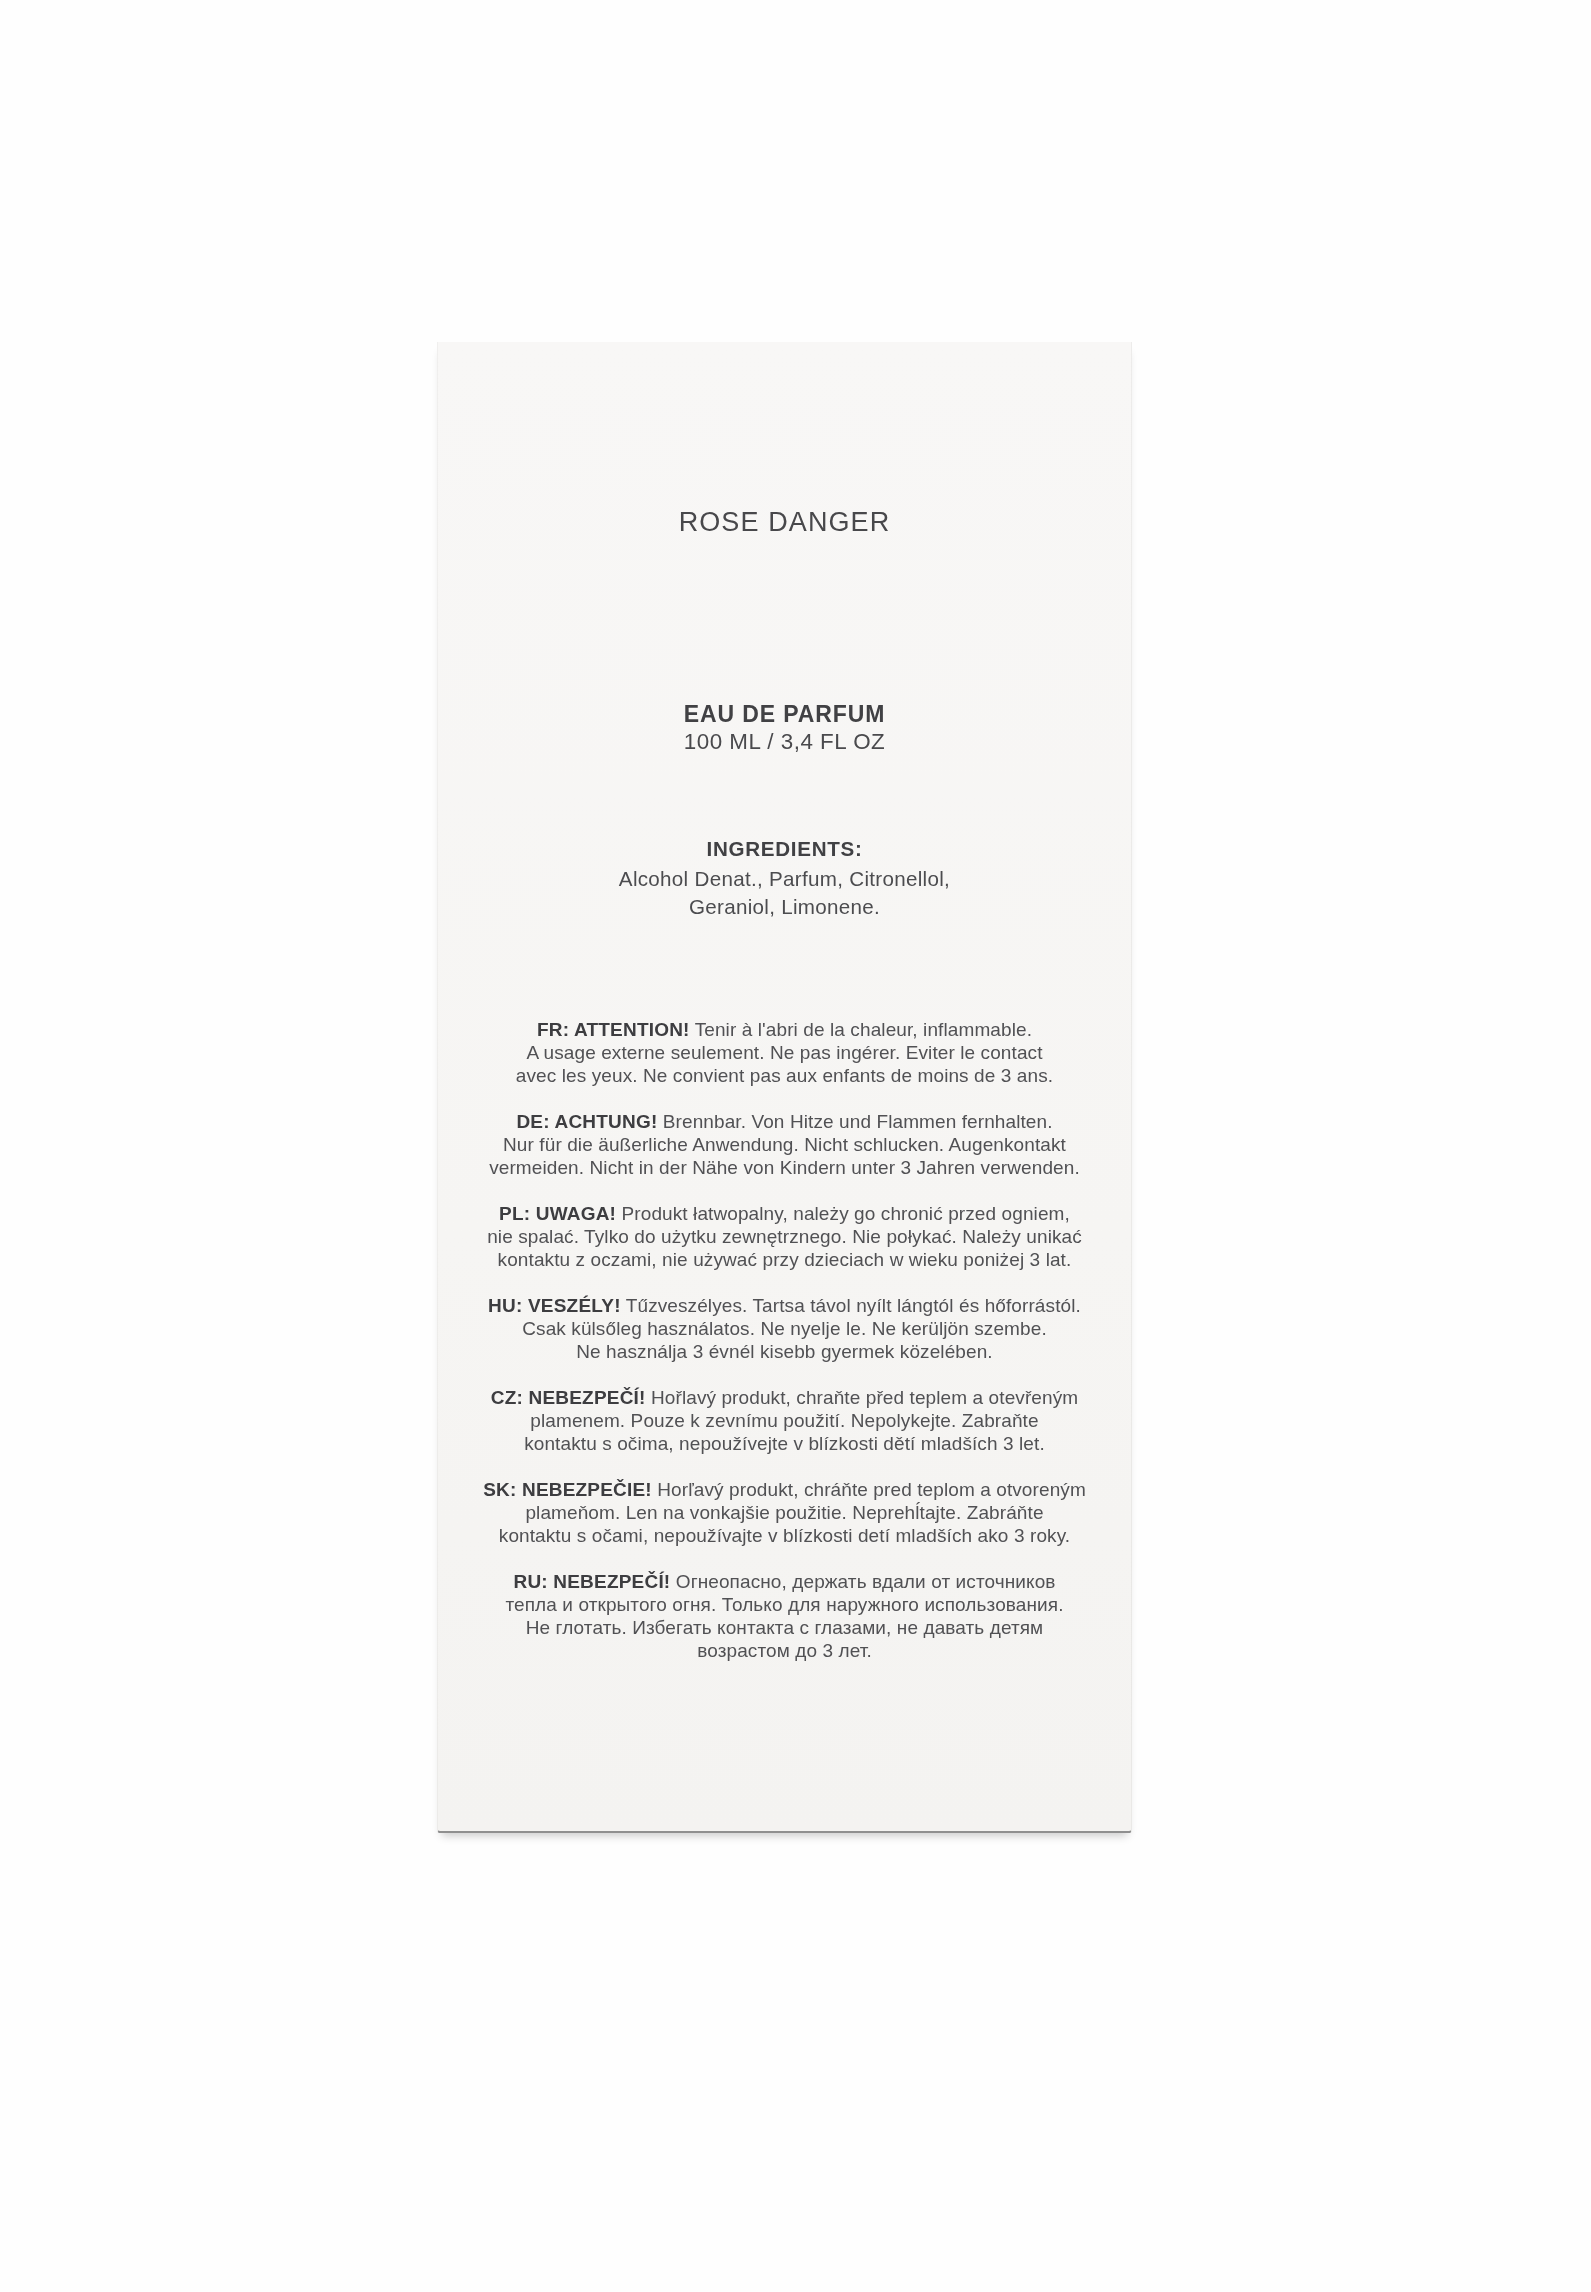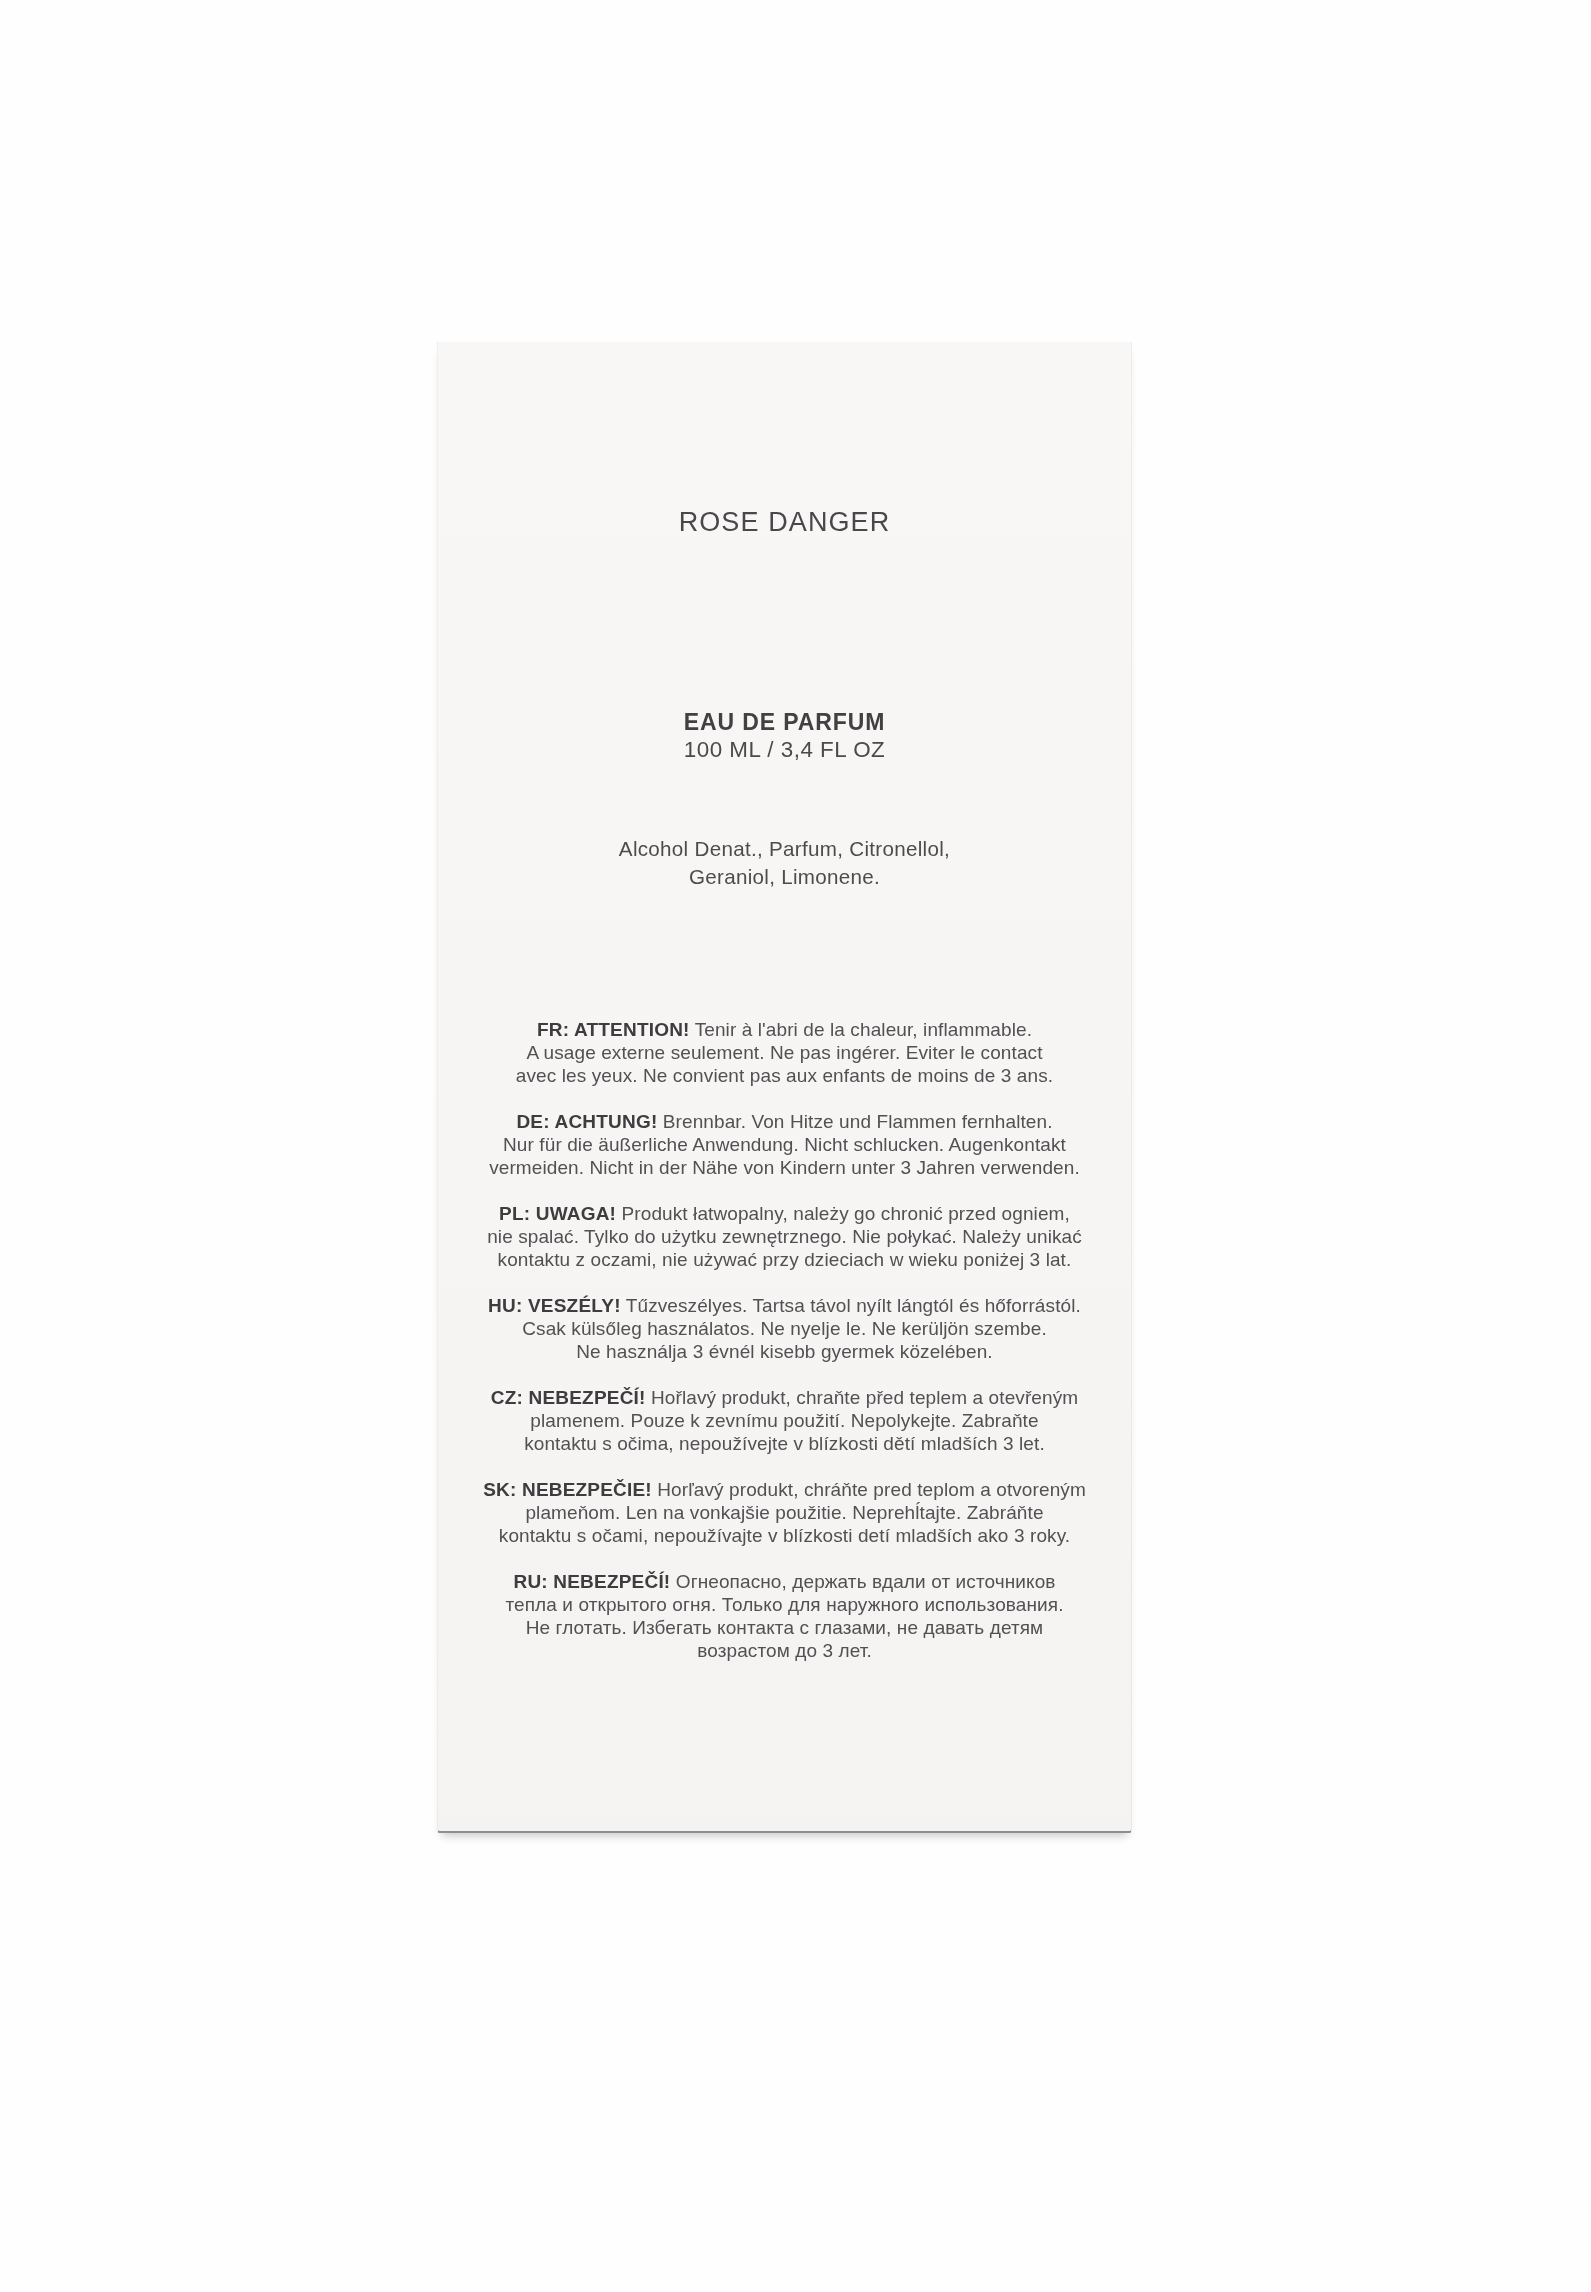--- a/index.html
+++ b/index.html
@@ -44,21 +44,20 @@
     line-height: 1;
   }
   .edp-block {
     position: absolute;
     top: 359px;
     left: 0;
     right: 0;
     text-align: center;
     color: #4a4a4d;
     line-height: 27px;
-    margin-top: 8px;
   }
   .edp-name {
     font-weight: bold;
     font-size: 23px;
     letter-spacing: 0.9px;
     color: #414144;
   }
   .edp-vol {
     font-size: 22.4px;
     letter-spacing: 0.5px;
@@ -111,20 +110,21 @@
   <div class="box-panel">
 
     <div class="product-title">ROSE DANGER</div>
 
     <div class="edp-block">
       <div class="edp-name">EAU DE PARFUM</div>
       <div class="edp-vol">100 ML / 3,4 FL OZ</div>
     </div>
 
     <div class="ingredients-block">
+      <div class="ing-heading">INGREDIENTS:</div>
       <div class="ing-text">Alcohol Denat., Parfum, Citronellol,
 Geraniol, Limonene.</div>
     </div>
 
     <div class="warnings" id="warnings">
         <p class="warning"><b>FR: ATTENTION!</b> Tenir à l'abri de la chaleur, inflammable.
 A usage externe seulement. Ne pas ingérer. Eviter le contact
 avec les yeux. Ne convient pas aux enfants de moins de 3 ans.</p>
         <p class="warning"><b>DE: ACHTUNG!</b> Brennbar. Von Hitze und Flammen fernhalten.
 Nur für die äußerliche Anwendung. Nicht schlucken. Augenkontakt

